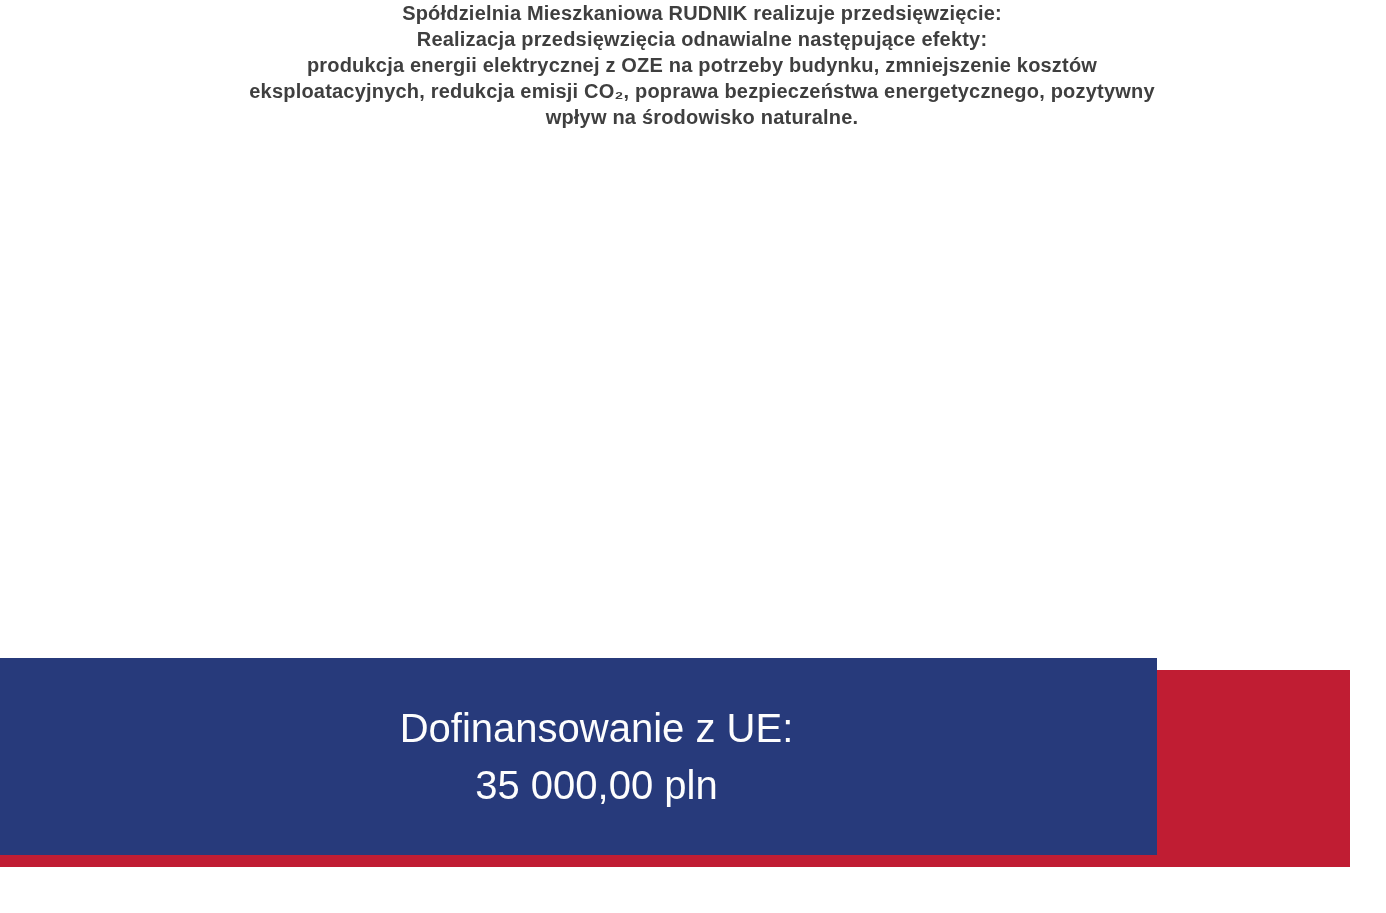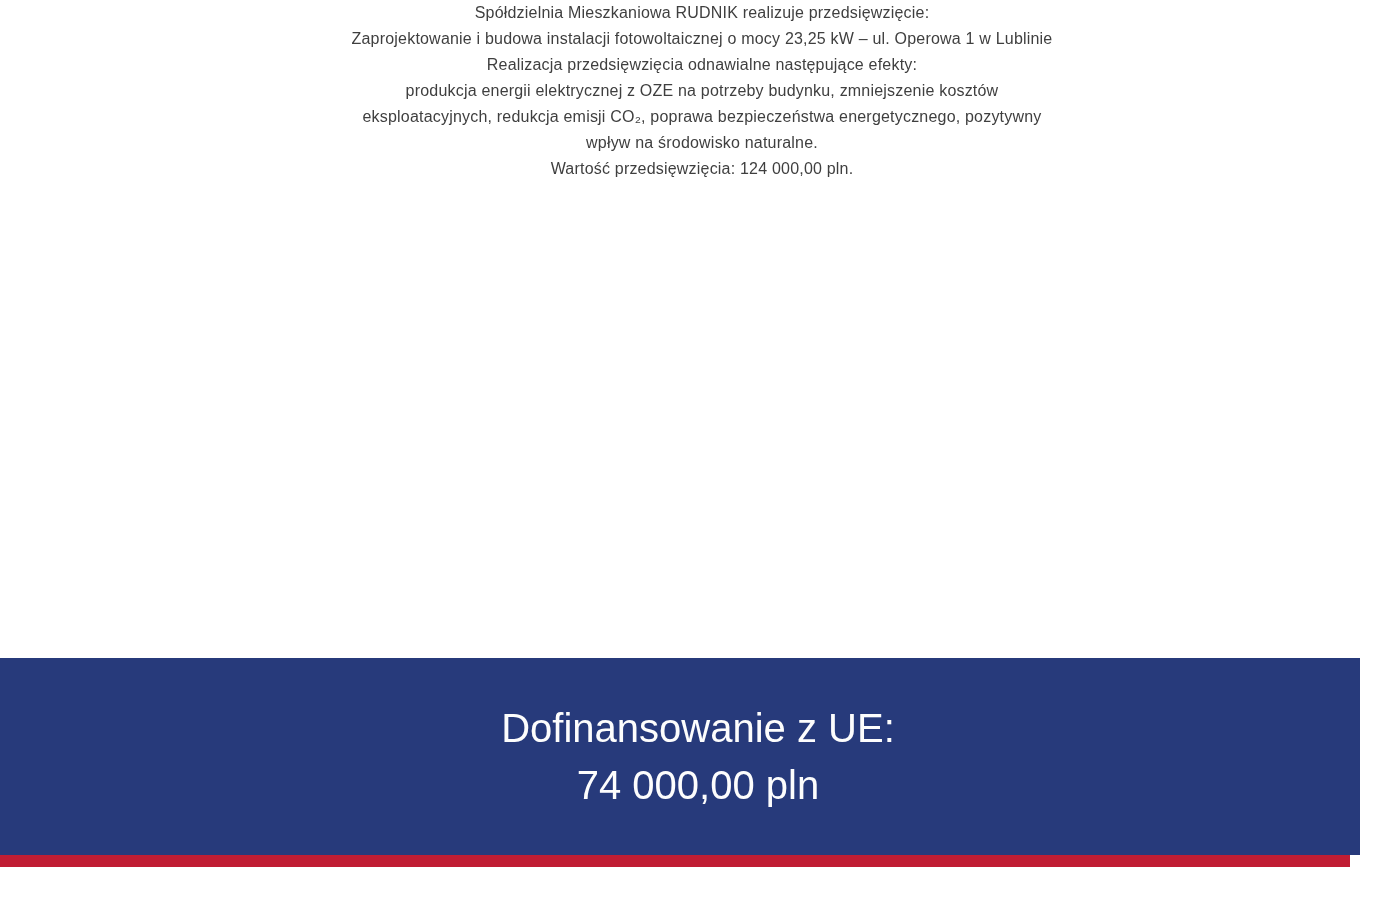--- a/index.html
+++ b/index.html
@@ -19,45 +19,46 @@
     position: absolute;
     top: 0;
     left: 0;
     right: 0;
     padding-left: 18px;
     text-align: center;
     color: #3f3f3f;
   }
   .content p {
     margin: 0;
-    font-size: 16px;
+    font-size: 20px;
     line-height: 26px;
     white-space: pre-line;
     letter-spacing: 0.2px;
+    font-weight: bold;
   }
   .intro   { margin-top: 70px; }
   .title   { margin-top: 54px; }
   .para-goal    { margin-top: 19px; }
   .para-target  { margin-top: 20px; }
   .para-effects { margin-top: 20px; }
   .value   { margin-top: 47px; }
 
   .banner-shadow {
     position: absolute;
     left: 0;
     top: 670px;
     width: 1350px;
     height: 197px;
     background: #c01d33;
   }
   .banner {
     position: absolute;
     left: 0;
     top: 658px;
-    width: 1360px;
+    width: 1157px;
     height: 197px;
     background: #273a7b;
     display: flex;
     align-items: center;
     justify-content: center;
     padding-left: 36px;
     box-sizing: border-box;
   }
   .banner-text {
     text-align: center;
@@ -67,30 +68,28 @@
     font-weight: 400;
   }
 </style>
 </head>
 <body>
 
 <div class="page">
 
   <div class="content">
     <p class="intro">Spółdzielnia Mieszkaniowa RUDNIK realizuje przedsięwzięcie:</p>
-    <p class="title">Zaprojektowanie i budowa instalacji fotowoltaicznej o mocy 23,25 kW – ul. Operowa 1 w Lublinie</p>
     <p class="para-effects">Realizacja przedsięwzięcia odnawialne następujące efekty:
 produkcja energii elektrycznej z OZE na potrzeby budynku, zmniejszenie kosztów
 eksploatacyjnych, redukcja emisji CO₂, poprawa bezpieczeństwa energetycznego, pozytywny
 wpływ na środowisko naturalne.</p>
-    <p class="value">Wartość przedsięwzięcia: 124 000,00 pln.</p>
   </div>
 
   <div class="banner-shadow"></div>
 
   <div class="banner">
     <div class="banner-text">
       <div>Dofinansowanie z UE:</div>
-      <div>74 000,00 pln</div>
+      <div>35 000,00 pln</div>
     </div>
   </div>
 
 </div>
 
 </body></html>

